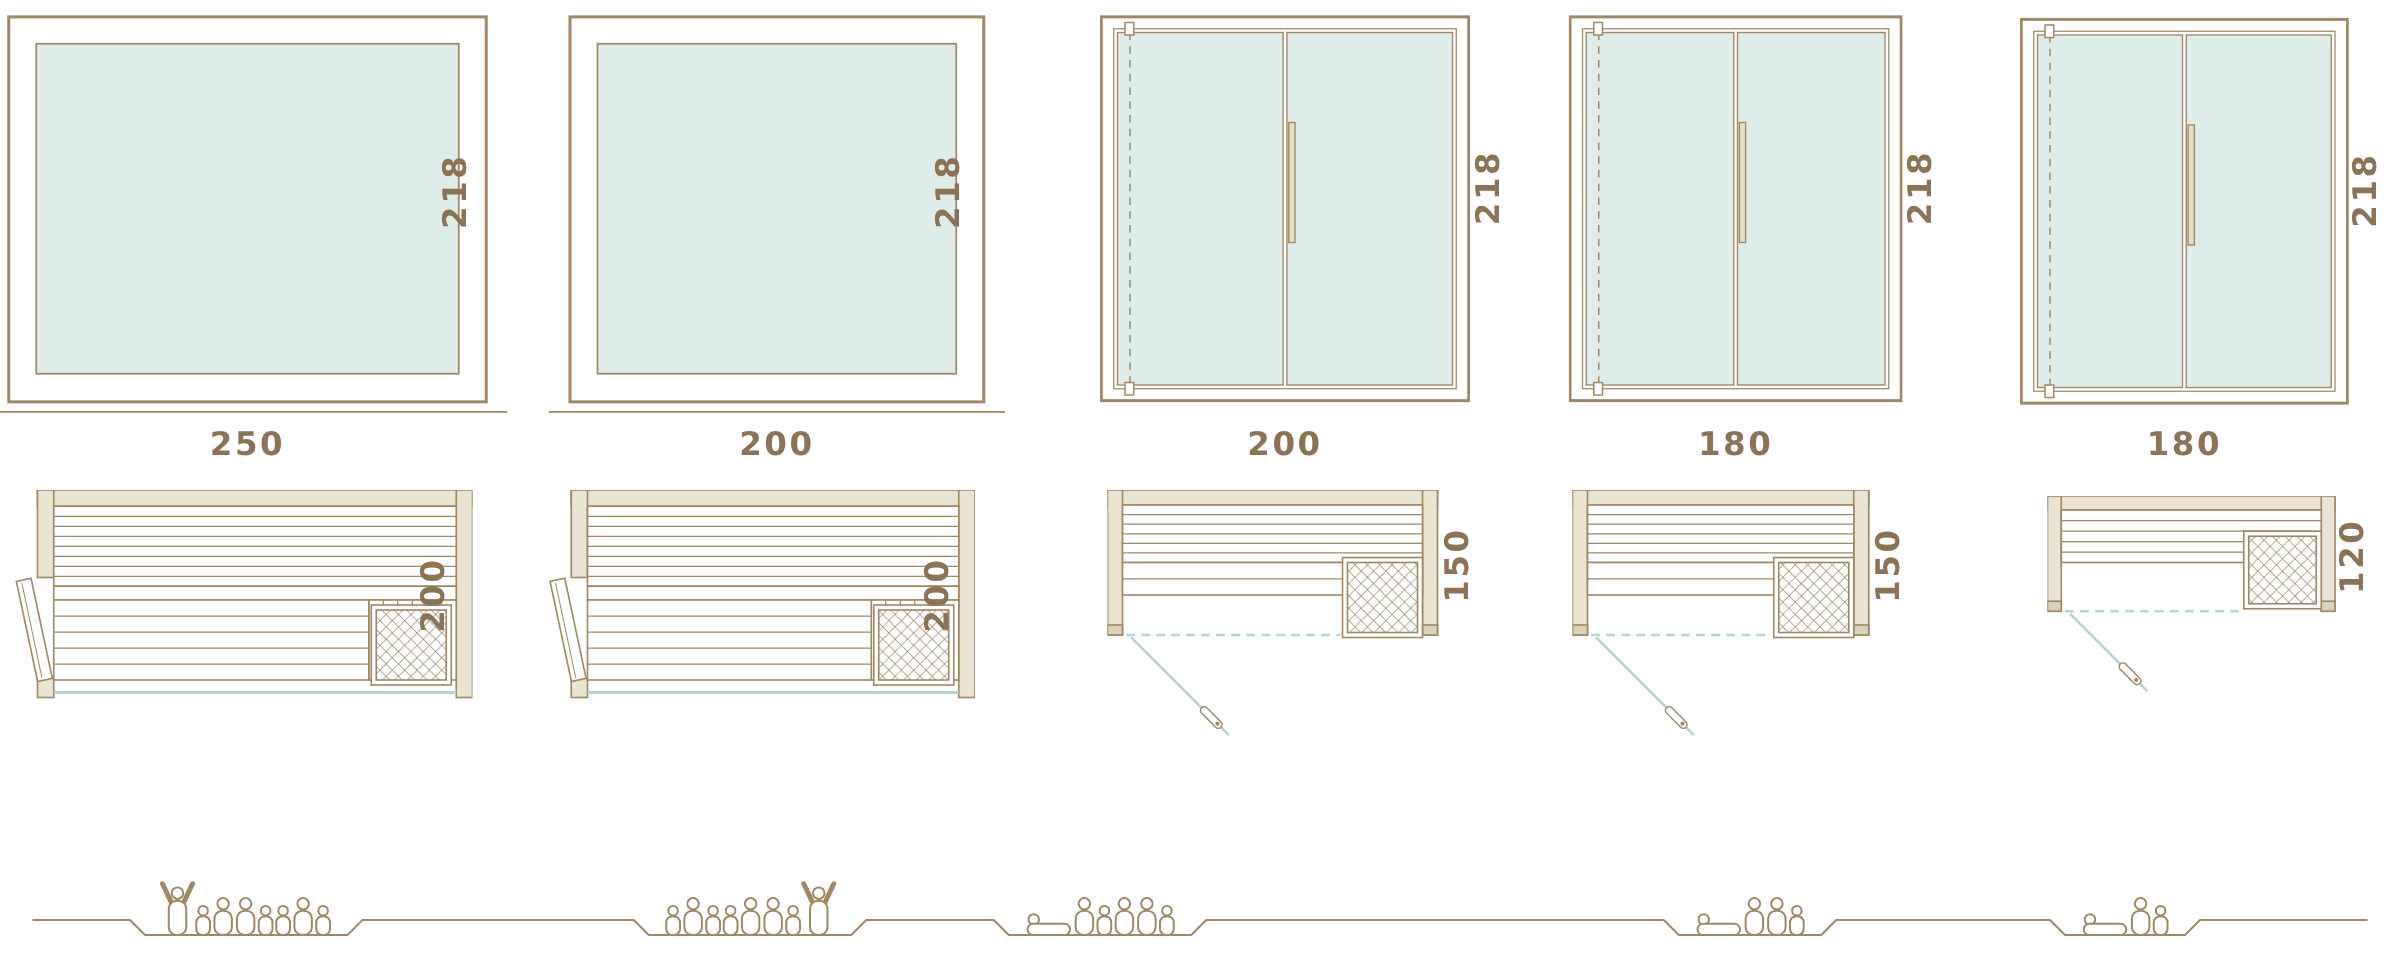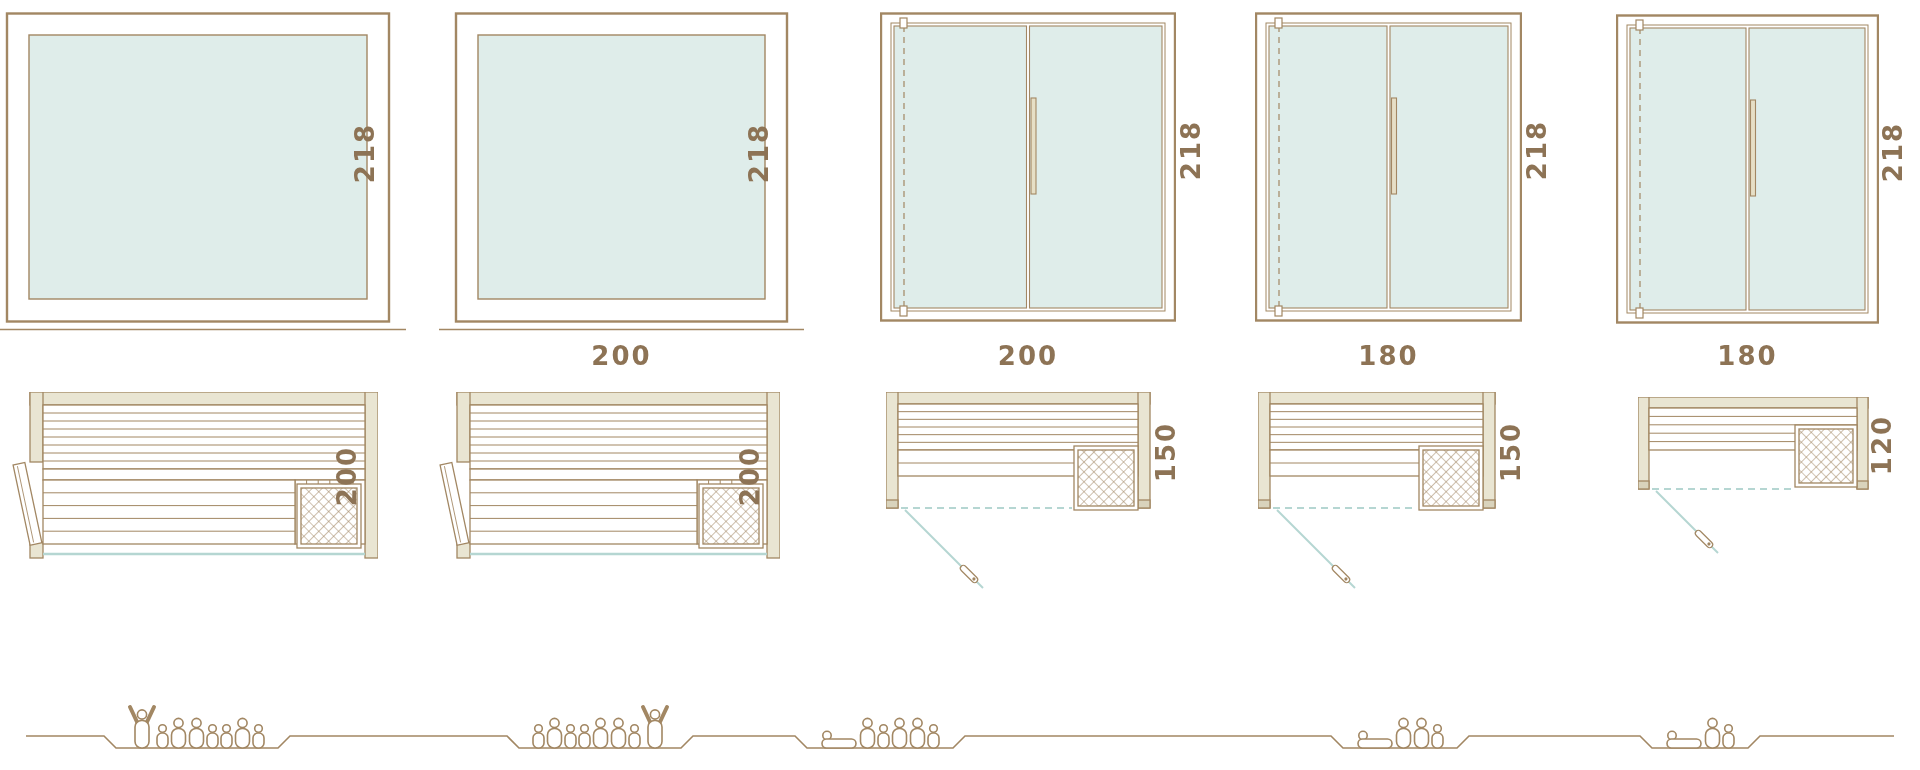--- a/index.html
+++ b/index.html
@@ -17,20 +17,21 @@
 <div class="stage">
 
   <div class="elev" style="left:-10px;top:12px;width:416px;height:324px">
       <svg width="416" height="324" viewBox="0 0 416 324">
     <line x1="0" y1="317.5" x2="416" y2="317.5" stroke="#a28763" stroke-width="1.5"></line>
     <rect x="17" y="1.5" width="382" height="308" fill="#ffffff" stroke="#a28763" stroke-width="2.4"></rect>
     <rect x="39" y="23" width="338" height="264" fill="#dfedea" stroke="#a28763" stroke-width="1.4"></rect>
   </svg>
     </div>
   <div class="dim hlabel" style="left:333px;top:141px">218</div>
+  <div class="dim wlabel" style="left:6px;top:344px;width:384px">250</div>
   <div class="plan" style="left:2px;top:392px;width:376px;height:178px">
       <svg width="376" height="178" viewBox="0 0 376 178">
         <defs>
           <pattern id="lat0" width="7" height="7" patternUnits="userSpaceOnUse" patternTransform="rotate(45)">
             <path d="M0 0 H7 M0 0 V7" stroke="#a28763" stroke-width="1.1" fill="none"></path>
           </pattern>
         </defs>
         <rect x="28" y="0" width="348" height="13" fill="#e9e5d2" stroke="#a28763" stroke-width="1.3"></rect>
         <rect x="28" y="0" width="13" height="70" fill="#e9e5d2" stroke="#a28763" stroke-width="1.3"></rect>
         <rect x="28" y="150" width="13" height="16" fill="#e9e5d2" stroke="#a28763" stroke-width="1.3"></rect>

